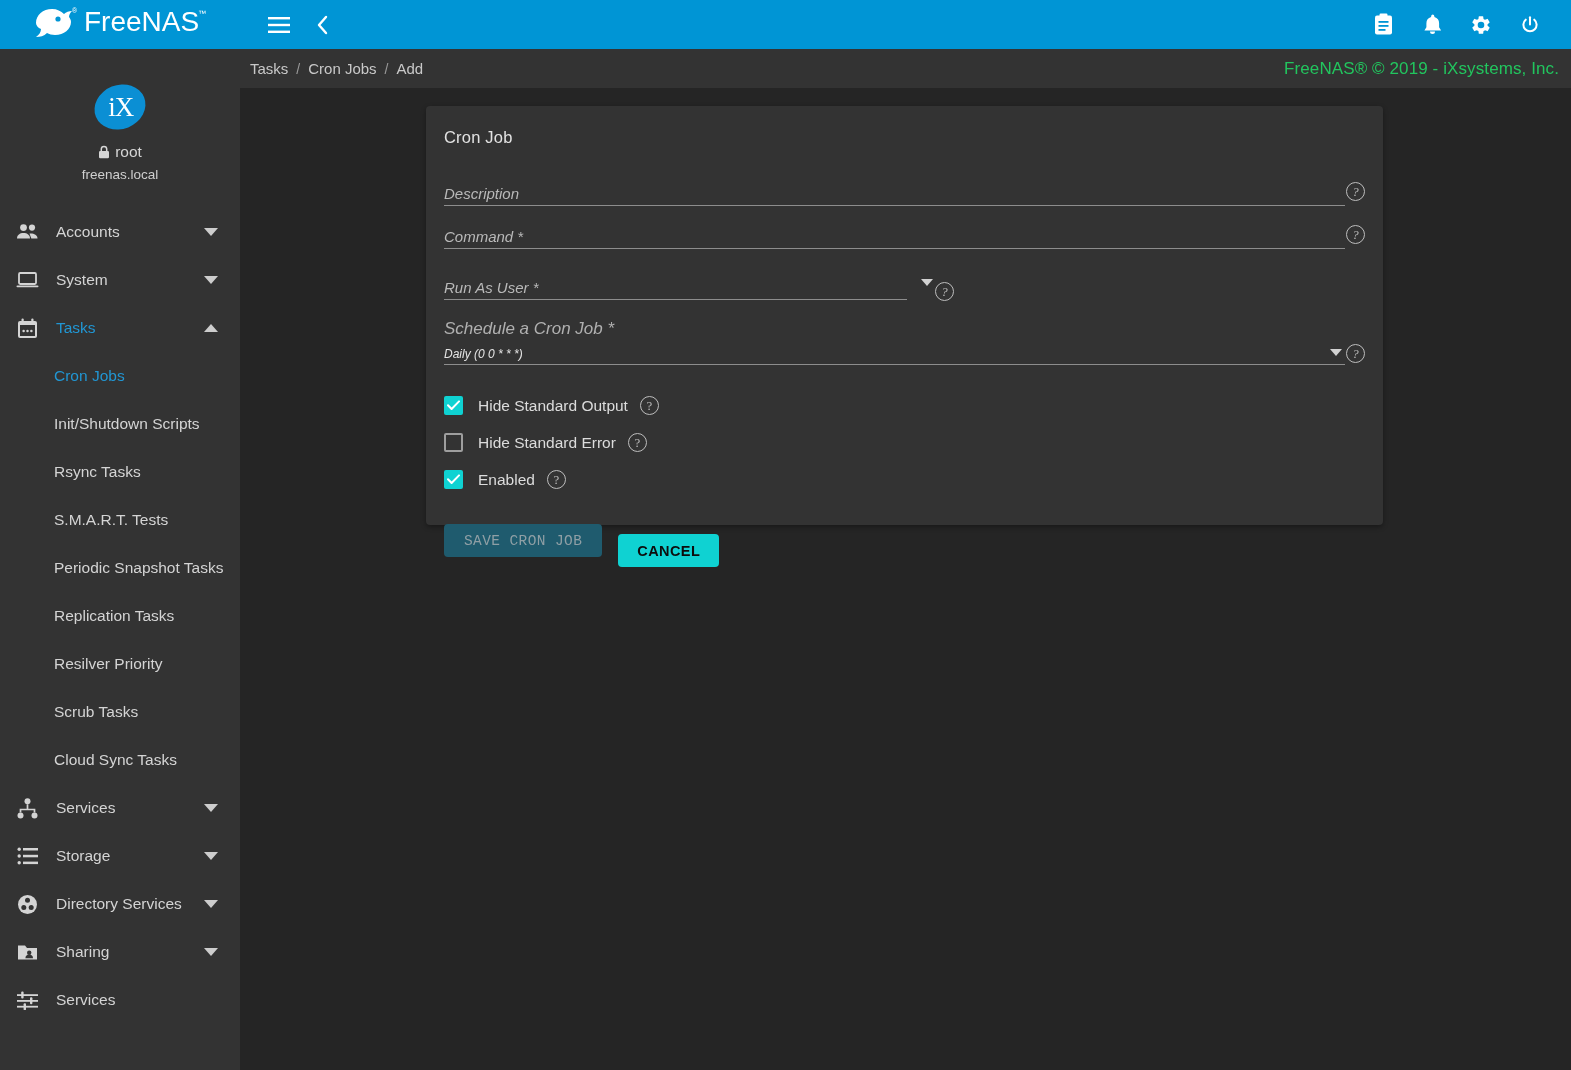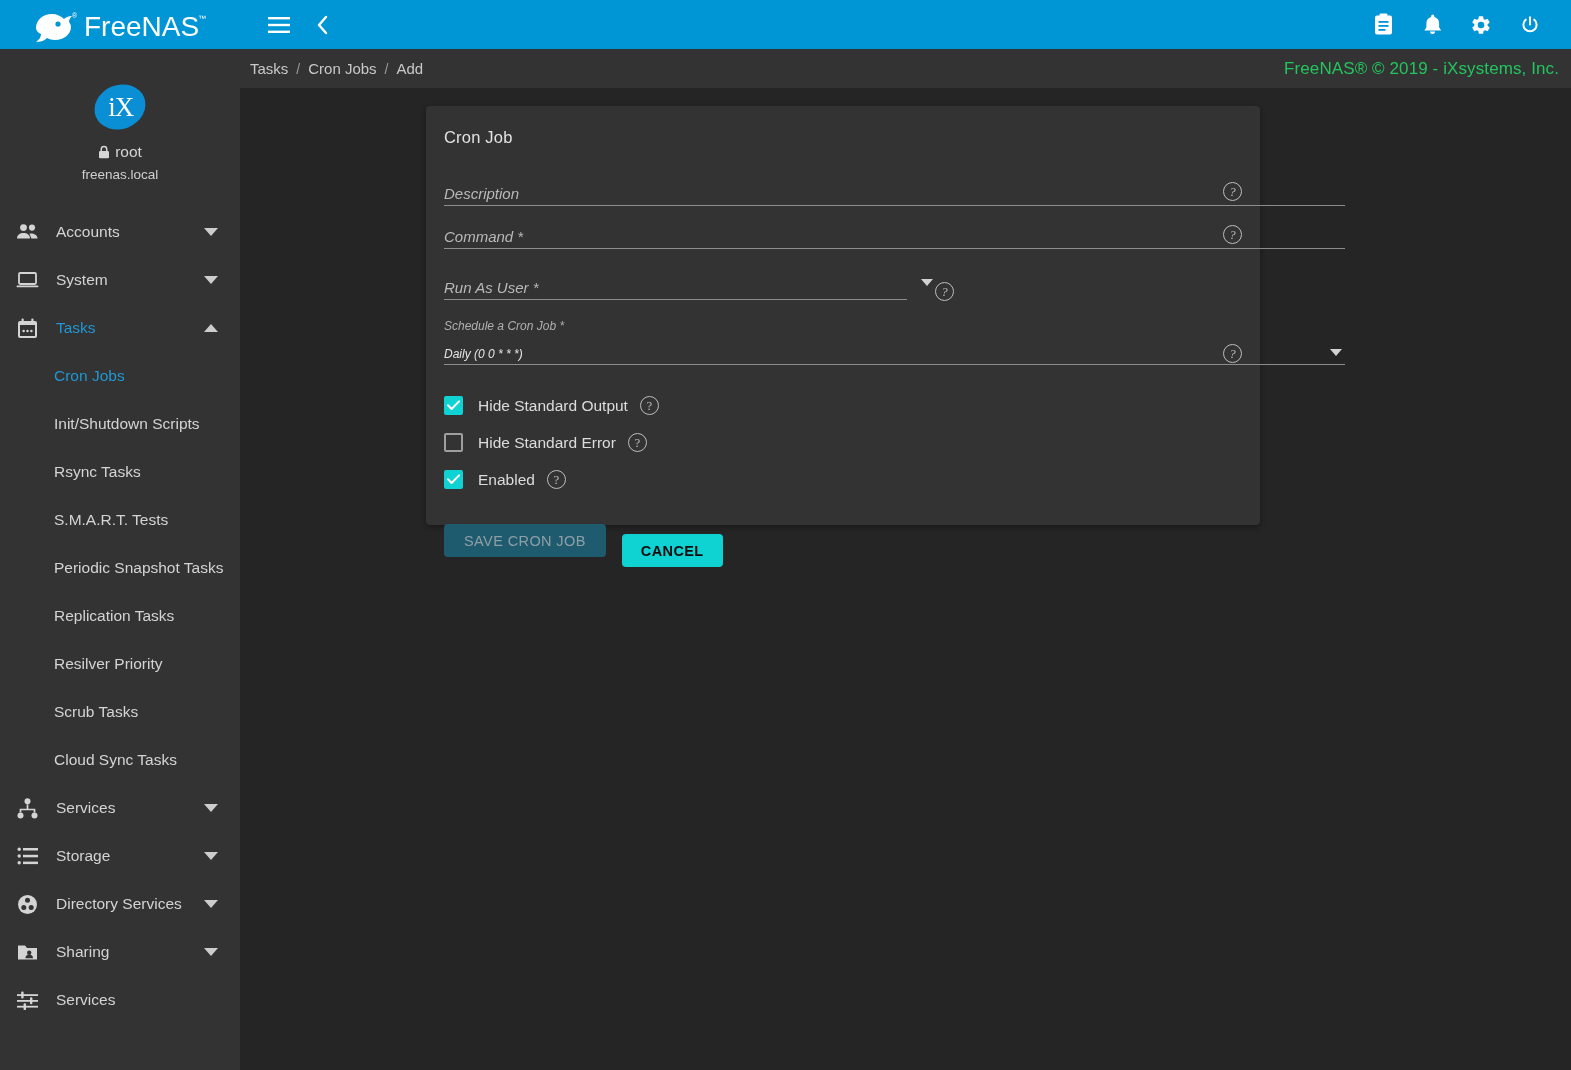--- a/index.html
+++ b/index.html
@@ -13,21 +13,21 @@
 
   
   #topbar {
     position: absolute; top: 0; left: 0;
     width: 1571px; height: 49px;
     background: #0095D5;
     display: flex; align-items: center;
   }
   #brand {
     width: 240px; height: 31px;
-    display: flex; align-items: flex-start; justify-content: center;
+    display: flex; align-items: flex-end; justify-content: center;
     flex-shrink: 0;
   }
   #brand svg { display: block; }
   #topbar-left { display: flex; align-items: center; gap: 14px; padding-left: 24px; }
   .topicon {
     width: 30px; height: 30px;
     display: flex; align-items: center; justify-content: center;
     cursor: pointer;
   }
   #topbar-right {
@@ -105,40 +105,40 @@
   .sub-item.active .lbl { color: #2196d3; }
 
   
   #main {
     position: absolute; top: 88px; left: 240px;
     width: 1331px; height: 982px;
     background: #252525;
   }
   #card {
     position: absolute; left: 186px; top: 18px;
-    width: 834px; height: 419px;
+    width: 957px; height: 419px;
     background: #333333; border-radius: 4px;
     box-shadow: 0 2px 5px rgba(0,0,0,.35);
     padding: 18px 18px 0 18px;
   }
   #card-title {
     font-size: 16.5px; color: #e2e2e2;
     margin: 4px 0 0 0; letter-spacing: .2px;
   }
 
   .field { position: relative; margin-top: 26px; font-style: italic; }
   .field .line {
     border-bottom: 1px solid #8d8d8d;
     height: 29px; display: flex; align-items: flex-end;
   }
   .field .flabel {
     font-size: 15px; color: #b9b9b9; padding-bottom: 4px; line-height: 1;
   }
   .field .flabel.small {
-    font-size: 12px; color: #b0b0b0; position: absolute;
+    font-size: 17px; color: #b0b0b0; position: absolute;
     top: -16px; left: 0;
   }
   .field .fvalue { font-size: 12px; color: #e5e5e5; padding-bottom: 4px; line-height: 1; }
   .field.wide .line { width: 901px; }
   .field.mid .line  { width: 463px; }
 
   .help {
     position: absolute; width: 19px; height: 19px;
     border: 1.6px solid #bdbdbd; border-radius: 50%;
     display: flex; align-items: center; justify-content: center;
@@ -162,21 +162,21 @@
   .cbrow .box.off { border: 2px solid #9e9e9e; background: transparent; }
   .cbrow .cblabel { font-size: 15.5px; color: #dcdcdc; margin-left: 15px; }
   .cbrow .help { position: relative; margin-left: 12px; }
 
   #btnrow { display: flex; gap: 16px; margin-top: 26px; }
   .btn {
     height: 33px; border: none; border-radius: 4px;
     font-size: 14.5px; font-family: "Liberation Sans", sans-serif;
     letter-spacing: .4px; cursor: pointer;
   }
-  #btn-save { background: #1F5B6E; color: #8f9fa5; padding: 0 20px; }
+  #btn-save { background: #1F5B6E; color: #8f9fa5; padding: 0 20px; font-family: Liberation Mono, monospace; }
   #btn-cancel { background: #0FD2D2; color: #0d0d0d; padding: 0 19px; font-weight: bold; margin-top: 10px; }
 </style>
 </head>
 <body>
 
 <div id="topbar">
   <div id="brand">
     <svg width="176" height="36" viewBox="0 0 176 36">
       <g fill="#ffffff">
         <path d="M4 19c0-8 7-14 16-14 5 0 9 2 12 5 2-2 5-3 8-3-2 2-3 4-3 6 1 1 2 3 2 5 0 7-7 13-16 13-3 0-6-1-8-2-3 3-7 4-11 4 3-2 5-5 5-8-3-1-5-4-5-6z"></path>

